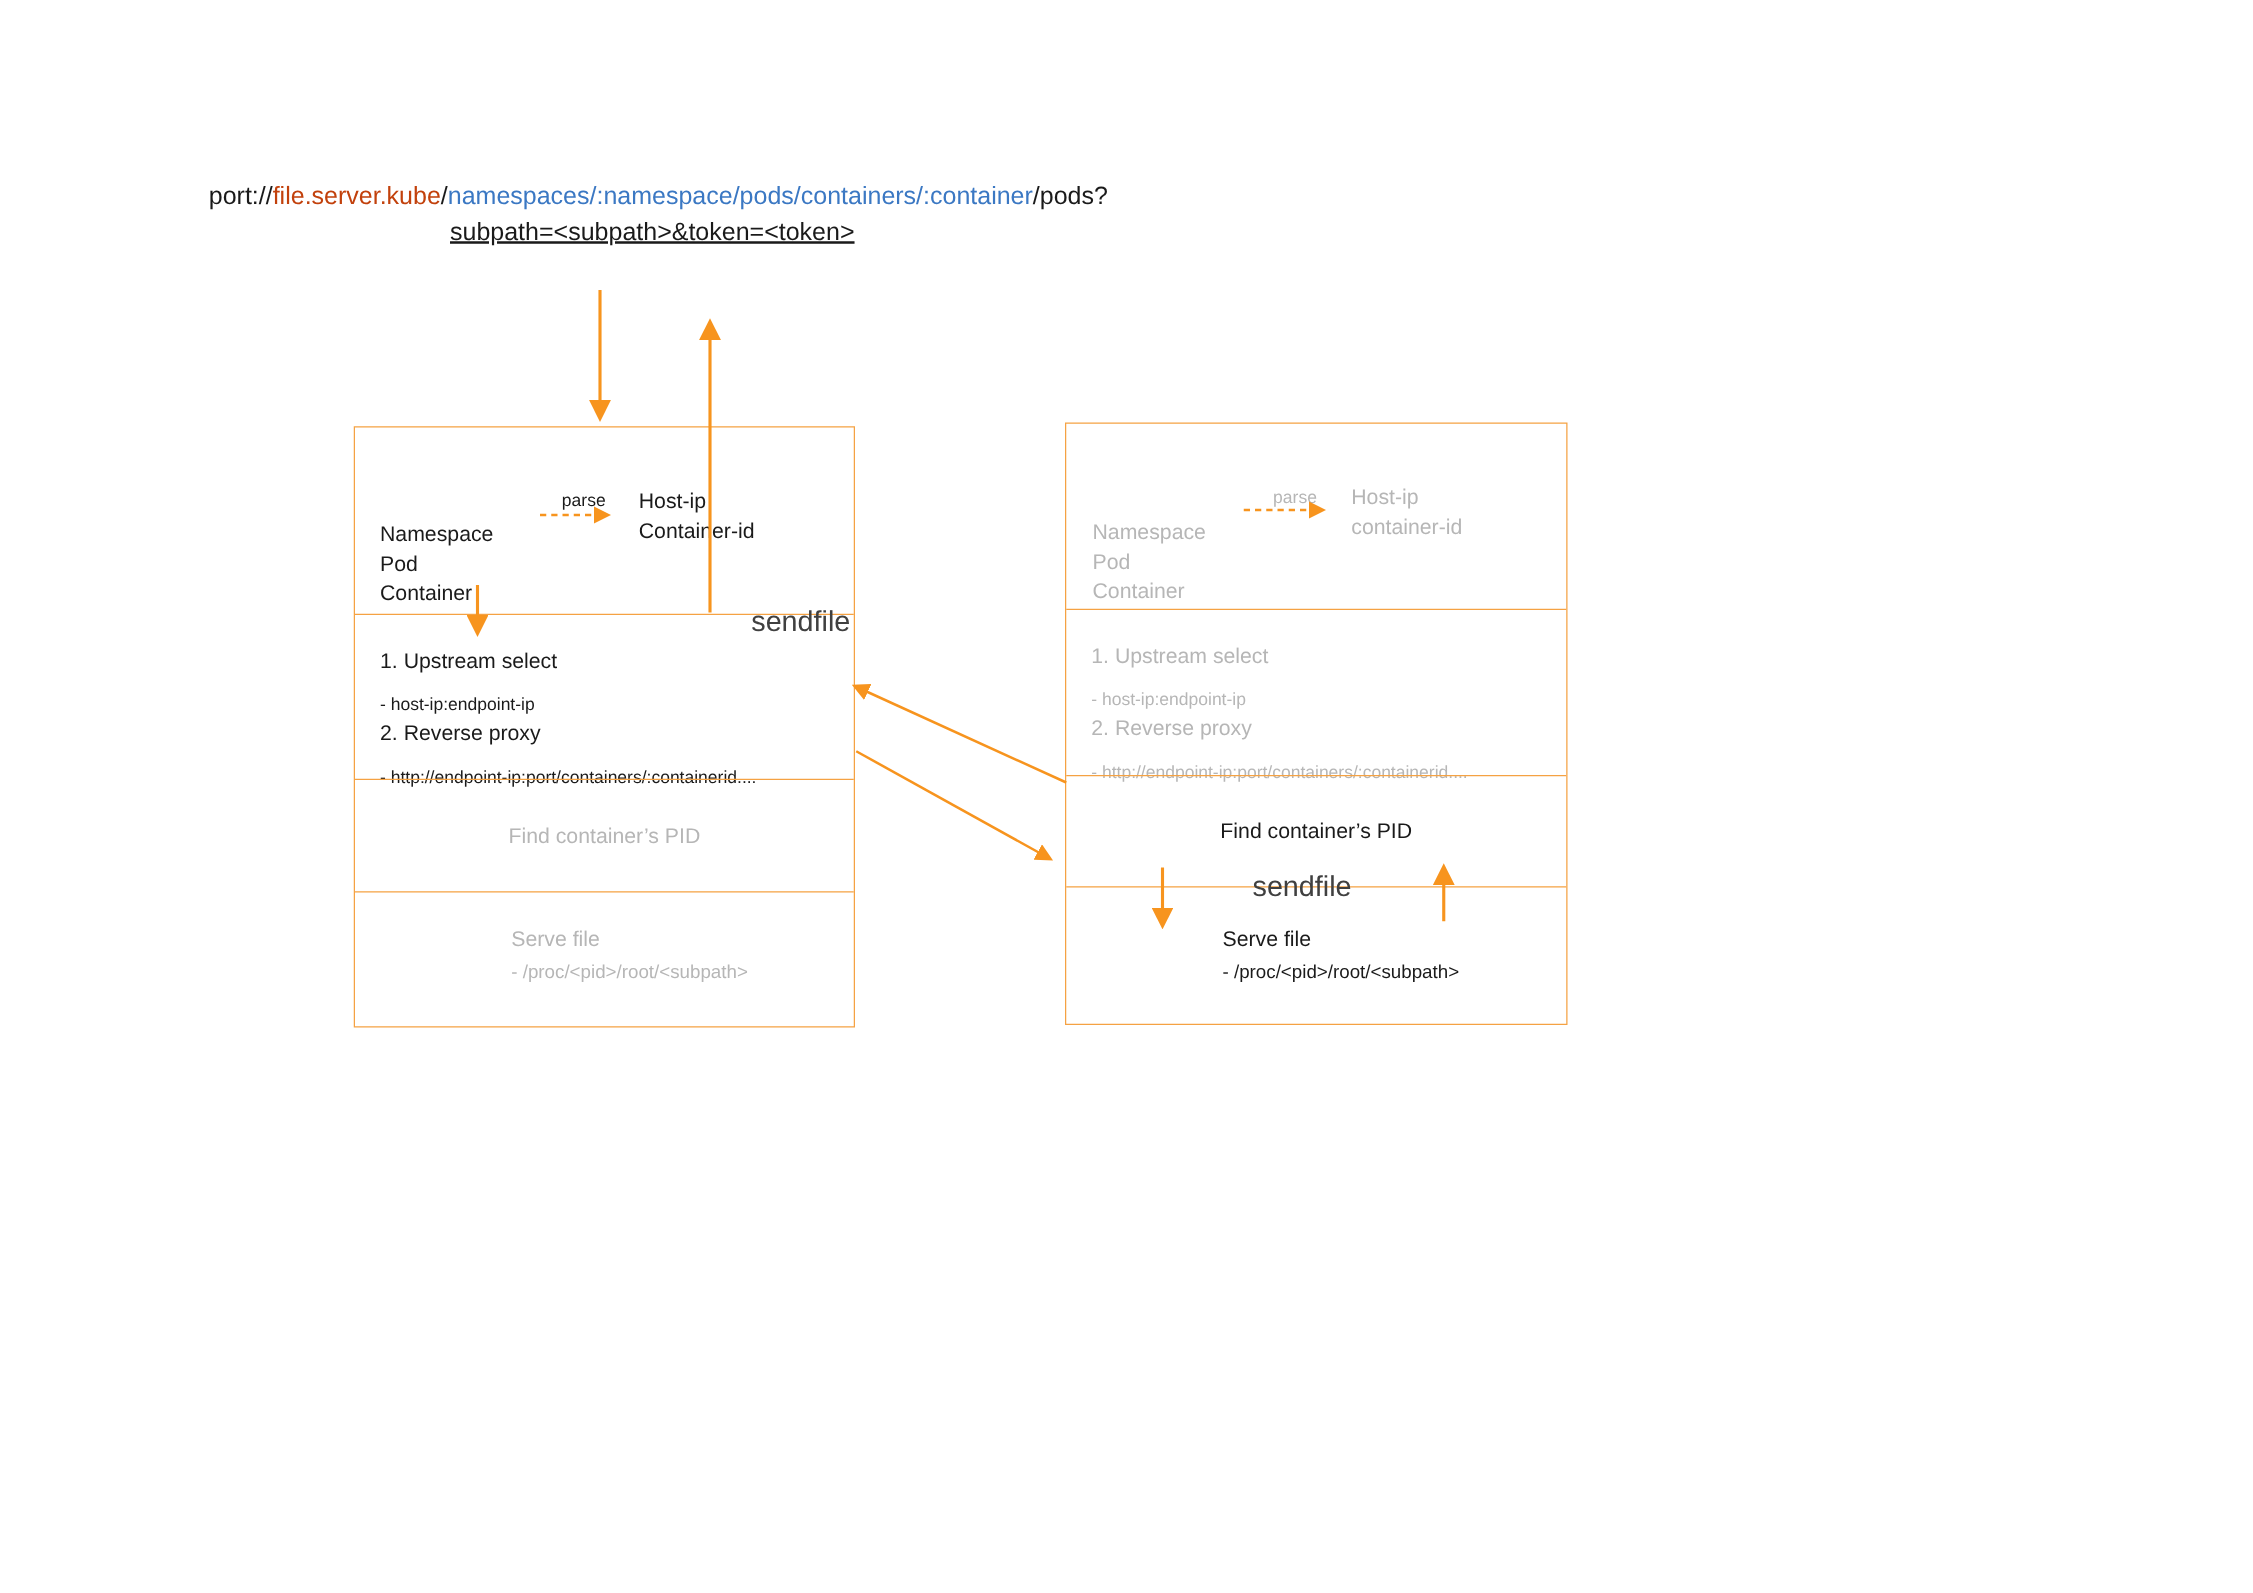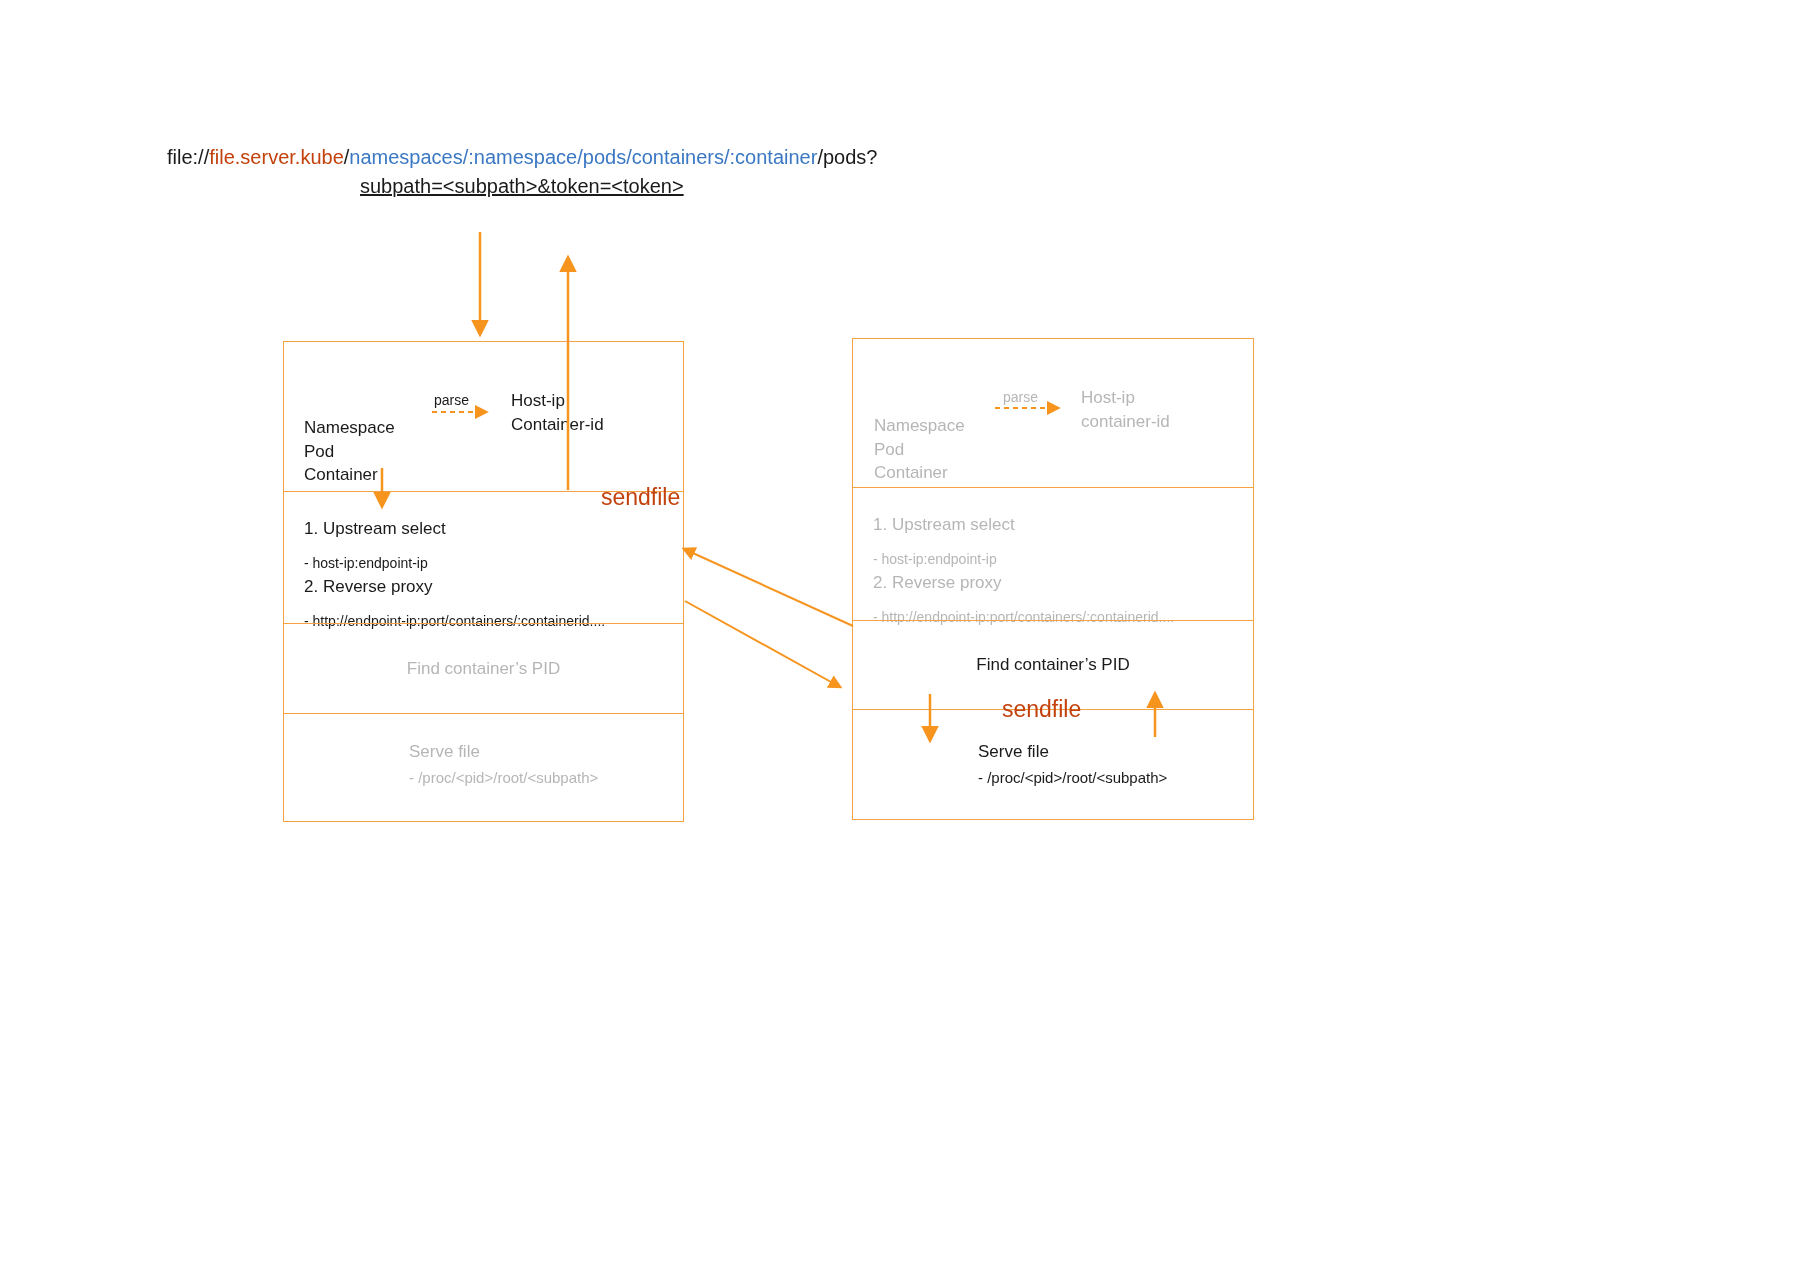--- a/index.html
+++ b/index.html
@@ -28,49 +28,49 @@
   .box-right .s2 { top:148px; height:133px; }
   .box-right .s3 { top:281px; height:89px;  }
   .box-right .s4 { top:370px; height:112px; }
 
   .stack { position:absolute; font-size:17px; line-height:23.5px; }
   .input-stack  { left:20px; top:36px;margin-top:38px; }
   .output-stack { left:227px; top:47px; }
   .box-right .input-stack  { left:21px; top:37px; }
   .box-right .output-stack { left:228px; top:47px; }
 
-  .parse-label { position:absolute; left:150px; top:50px; width:66px; font-size:14px; color:#333; }
+  .parse-label { position:absolute; left:150px; top:50px; width:66px; text-align:center; font-size:14px; color:#333; }
   .box-right .parse-label { color:#b6b6b6; }
 
   .proxy-block { position:absolute; left:20px; top:27px; }
   .proxy-block .lg { font-size:17px; line-height:20px; }
   .proxy-block .sm { font-size:14px; line-height:17px; margin-top:16px; margin-bottom:5px; }
 
   .findpid { display:flex; align-items:center; justify-content:center; font-size:17px; height:100%; }
 
   .serve-block { position:absolute; left:125px; top:28px; font-size:17px; }
   .box-right .serve-block { top:32px; }
   .path-line { font-size:15px; margin-top:7px; white-space:pre; }
   .it { }
 
   .gray, .gray * { color:#b6b6b6; }
   .black-text, .black-text * { color:#1a1a1a; }
 
-  .sendfile { position:absolute; font-size:23px; color:#c2410c; white-space:pre; }
+  .sendfile { position:absolute; font-size:23px; color:#404040; white-space:pre; }
   .sendfile-left  { left:601px; top:484px; }
   .sendfile-right { left:1002px; top:696px; }
 
   .overlay { position:absolute; left:0; top:0; pointer-events:none; }
 </style>
 </head>
 <body>
 
 <div class="canvas">
 
-  <div class="url-line1"><span>file://</span><span class="u-red">file.server.kube</span><span>/</span><span class="u-blue">namespaces/:namespace/pods/containers/:container</span><span>/pods?</span></div>
+  <div class="url-line1"><span>port://</span><span class="u-red">file.server.kube</span><span>/</span><span class="u-blue">namespaces/:namespace/pods/containers/:container</span><span>/pods?</span></div>
   <div class="url-line2">subpath=&lt;subpath&gt;&amp;token=&lt;token&gt;</div>
 
   <div class="box box-left">
 
     <div class="section s1 black-text">
       <div class="stack input-stack">
         <div>Namespace</div>
         <div>Pod</div>
         <div>Container</div>
       </div>

